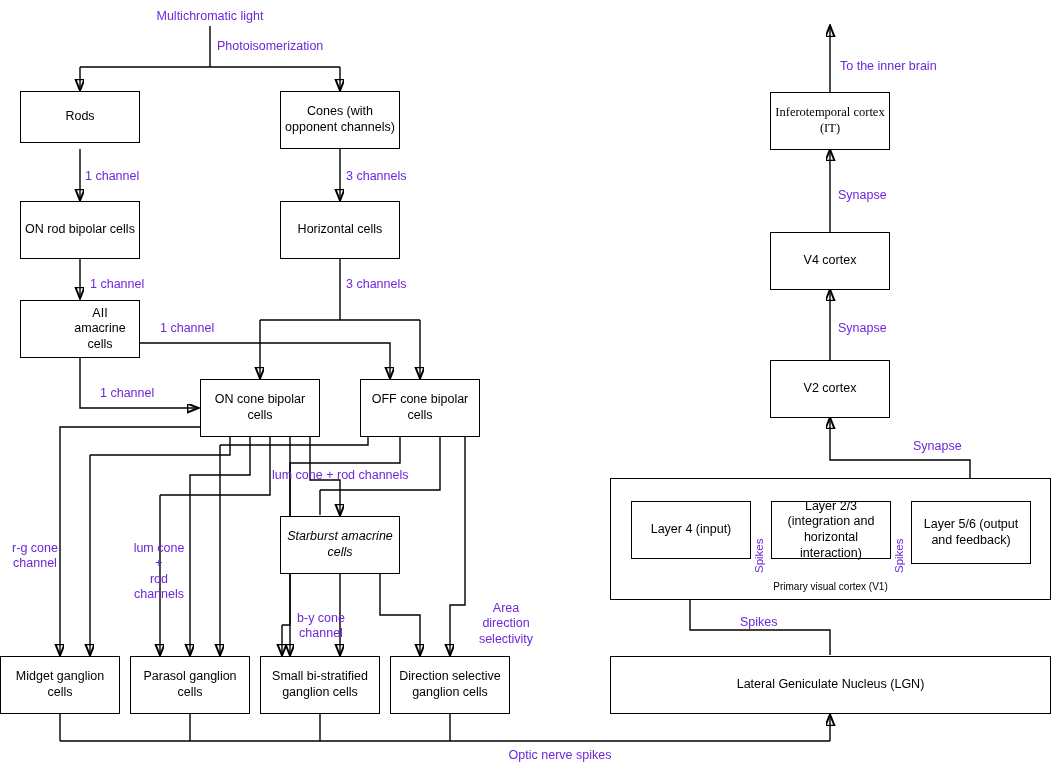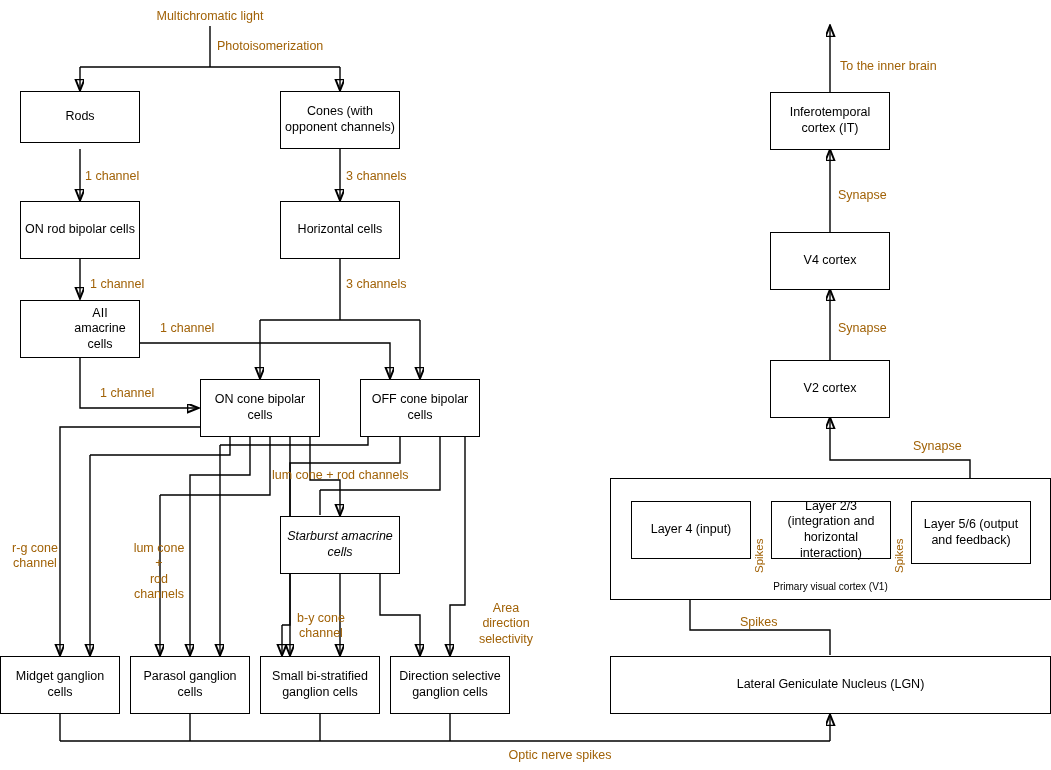--- a/index.html
+++ b/index.html
@@ -50,21 +50,21 @@
     right: 0;
     bottom: 6px;
     text-align: center;
     font-size: 10px;
     color: #000000;
   }
   .edge-label {
     position: absolute;
     font-size: 12.5px;
     line-height: 1.22;
-    color: #a16207;
+    color: #6d28d9;
     white-space: pre-line;
     background: transparent;
   }
   .edge-label.center { text-align: center; }
   .edge-label.left { text-align: left; }
   .edge-label.vertical {
     writing-mode: vertical-rl;
     transform: rotate(180deg);
     transform-origin: center;
     text-align: center;
@@ -224,21 +224,21 @@
 
   <div class="edge-label center" style="left:283px; top:611px; width:76px;">b-y cone
 channel</div>
 
   <div class="edge-label center" style="left:461px; top:601px; width:90px;">Area
 direction
 selectivity</div>
 
   <div class="edge-label center" style="left:480px; top:748px; width:160px;">Optic nerve spikes</div>
 
-  <div class="node" style="left:770px; top:92px; width:120px; height:58px;">
+  <div class="node" style="left:770px; top:92px; width:120px; height:58px;font-family:Liberation Serif, serif;">
     <span>Inferotemporal cortex (IT)</span>
   </div>
 
   <div class="node" style="left:770px; top:232px; width:120px; height:58px;">
     <span>V4 cortex</span>
   </div>
 
   <div class="node" style="left:770px; top:360px; width:120px; height:58px;">
     <span>V2 cortex</span>
   </div>

